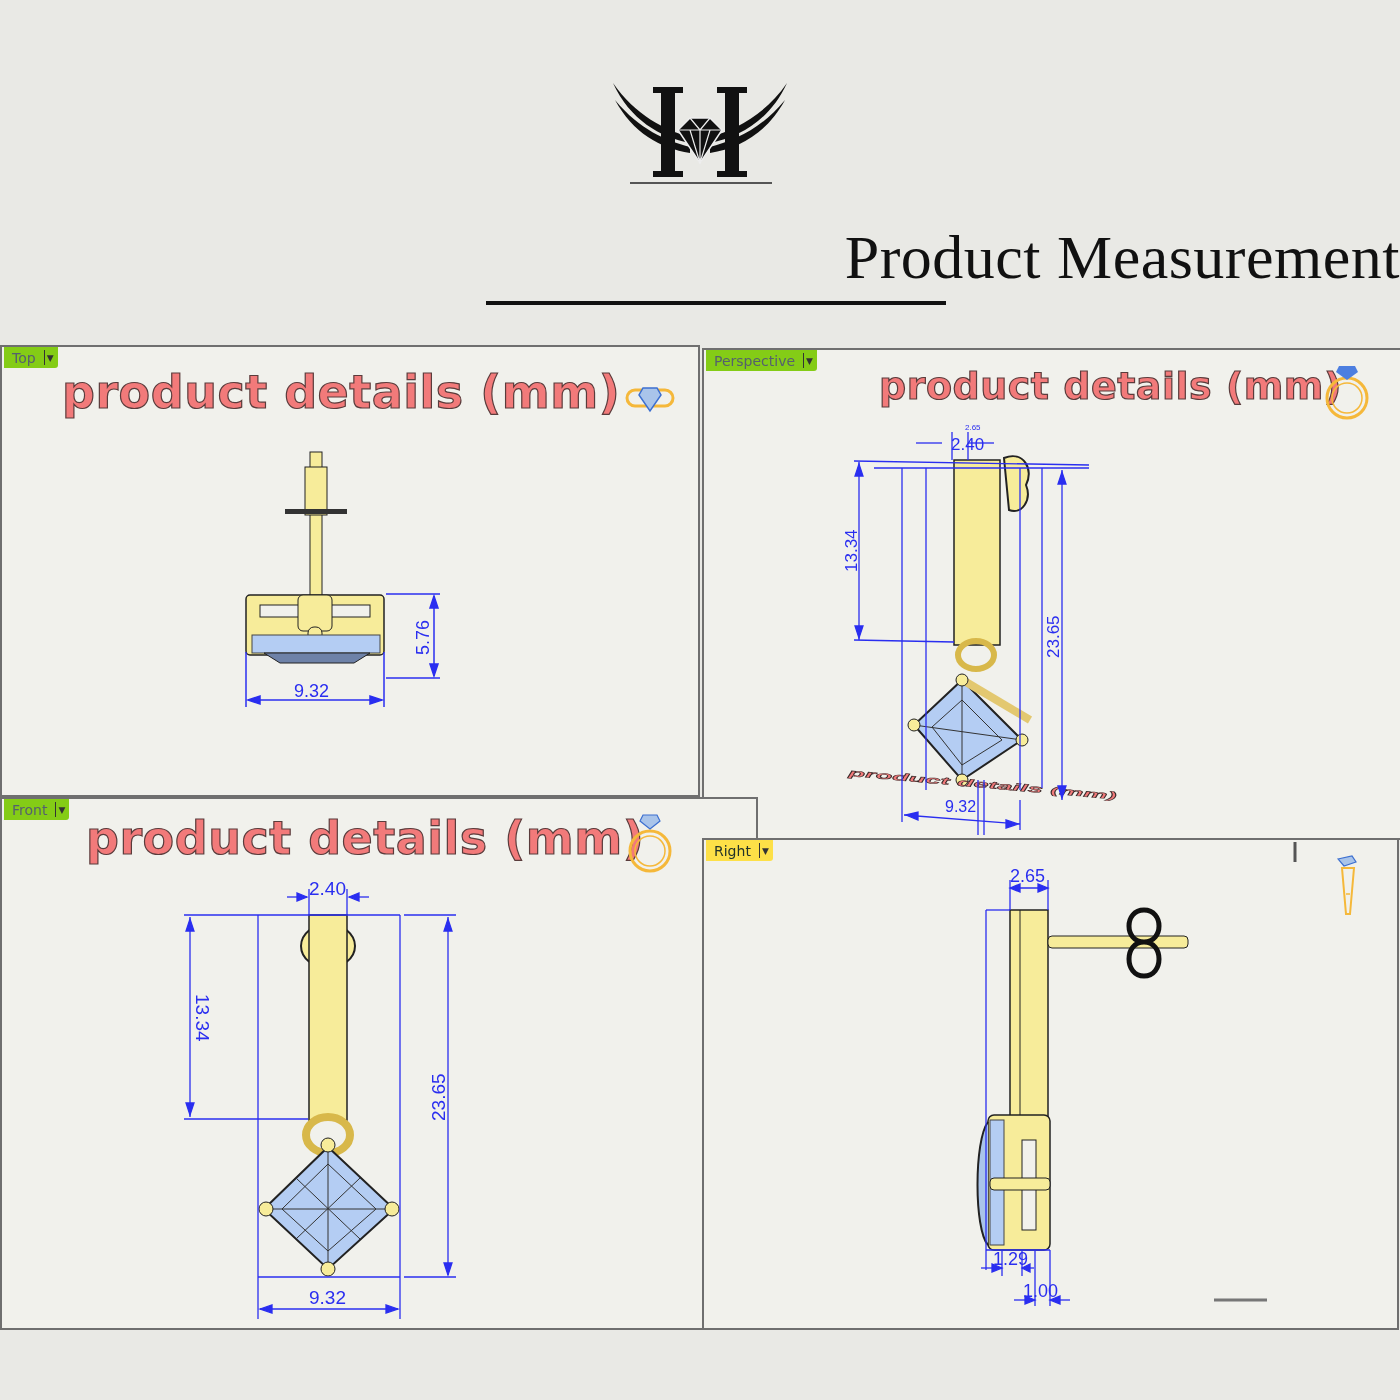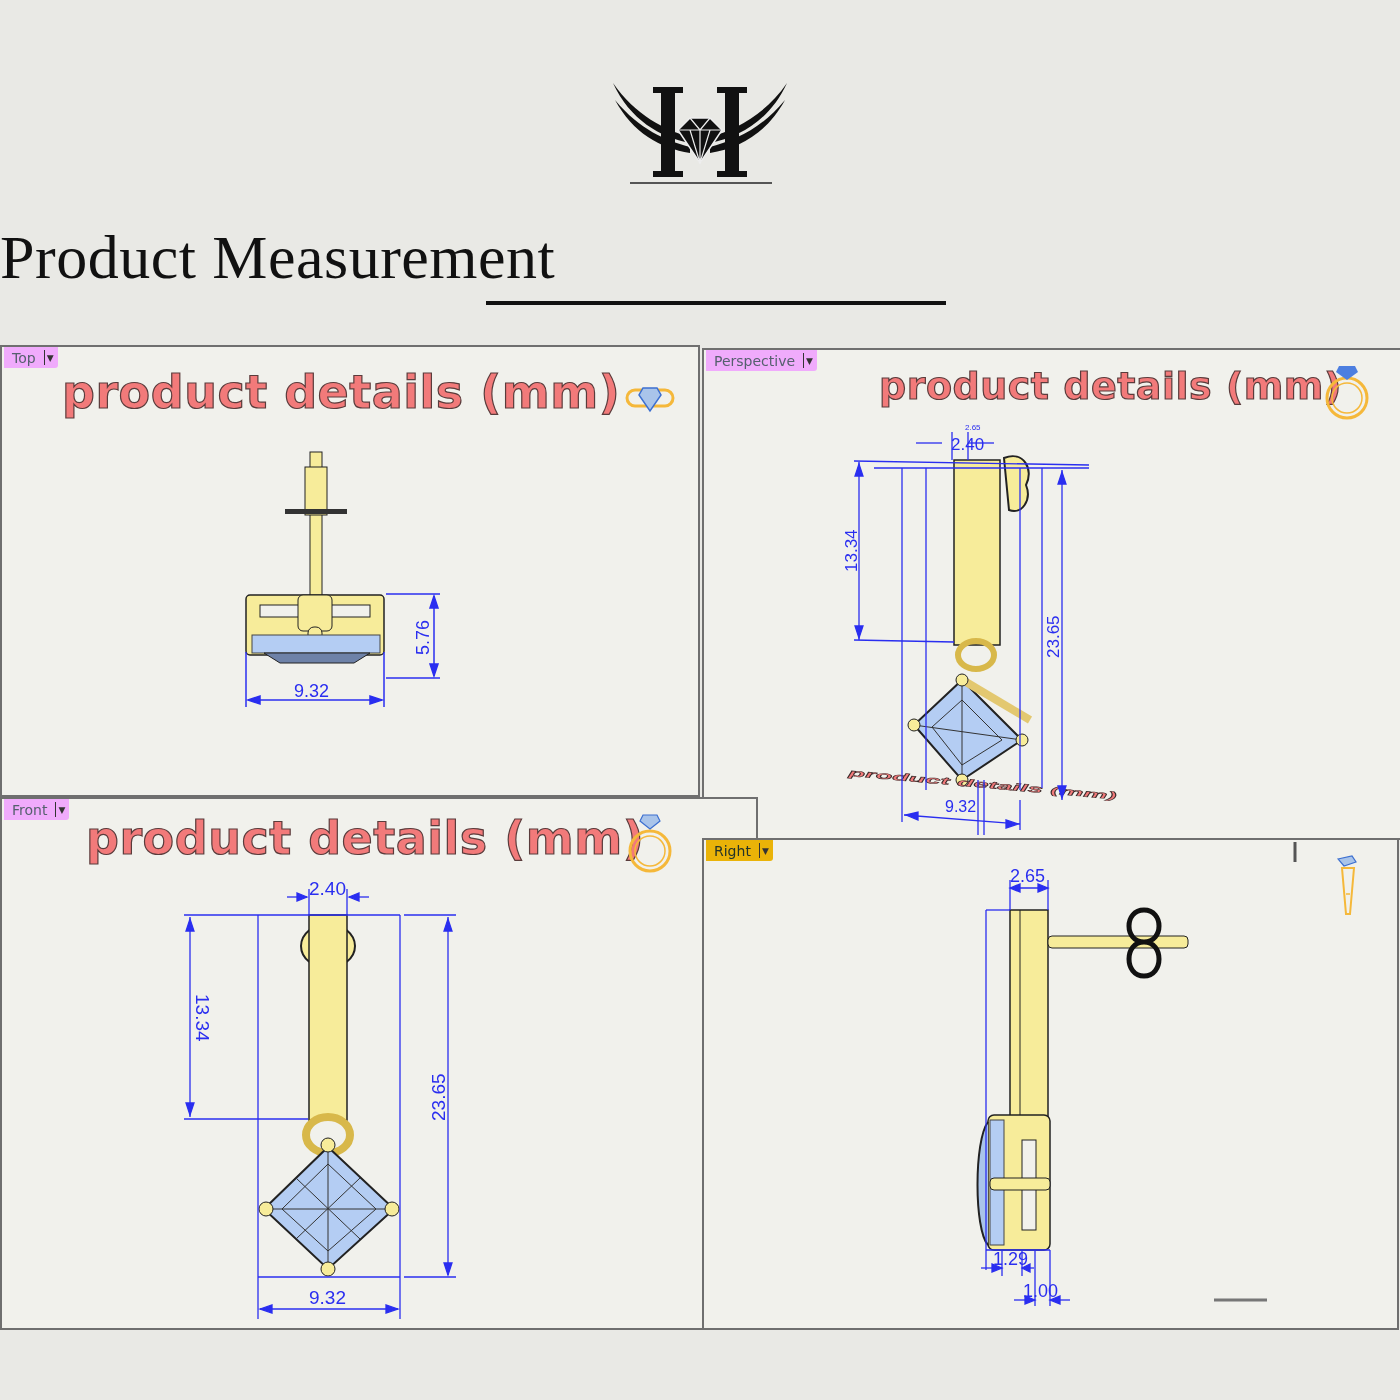--- a/index.html
+++ b/index.html
@@ -1,22 +1,22 @@
 <!DOCTYPE html>
 <html><head>
 <meta charset="utf-8">
 <style>
   html,body{margin:0;padding:0;}
   body{width:1400px;height:1400px;background:#e9e9e5;position:relative;overflow:hidden;font-family:"Liberation Sans",sans-serif;}
   .logo{position:absolute;left:605px;top:75px;width:190px;height:115px;}
-  .title{position:absolute;left:0;width:1400px;top:222px;text-align:left;font-family:"Liberation Serif",serif;font-size:62px;color:#111;letter-spacing:0.5px;}
+  .title{position:absolute;left:0;width:1400px;top:222px;text-align:right;font-family:"Liberation Serif",serif;font-size:62px;color:#111;letter-spacing:0.5px;}
   .title-rule{position:absolute;left:486px;top:301px;width:460px;height:4px;background:#111;}
   .vp{position:absolute;background:#f1f1ec;border:2px solid #6f6f6f;box-sizing:border-box;overflow:hidden;}
-  .vp-tab{position:absolute;left:2px;top:0;height:21px;display:flex;align-items:center;background:#f0abfc;color:#55606e;font-size:14px;padding:0 4px 0 8px;border-bottom-right-radius:3px;font-family:"DejaVu Sans",sans-serif;}
-  .vp-tab.active{background:#eab308;color:#23332a;}
+  .vp-tab{position:absolute;left:2px;top:0;height:21px;display:flex;align-items:center;background:#84cc16;color:#55606e;font-size:14px;padding:0 4px 0 8px;border-bottom-right-radius:3px;font-family:"DejaVu Sans",sans-serif;}
+  .vp-tab.active{background:#fde047;color:#23332a;}
   .vp-tab .sep{display:inline-block;width:1px;height:15px;background:#333;margin:0 2px 0 8px;}
   .vp-tab .dd{font-size:9px;color:#333;}
   .pd{position:absolute;font-family:"DejaVu Sans",sans-serif;font-weight:bold;color:#f27a7a;-webkit-text-stroke:1.2px #5a3c3c;white-space:nowrap;letter-spacing:0.5px;}
   svg{position:absolute;left:0;top:0;}
   .dim{font-family:"Liberation Sans",sans-serif;fill:#2a2ef0;}
 </style>
 </head>
 <body>
 
 <svg class="logo" viewBox="0 0 190 115" width="190" height="115" style="left:605px;top:75px;">

